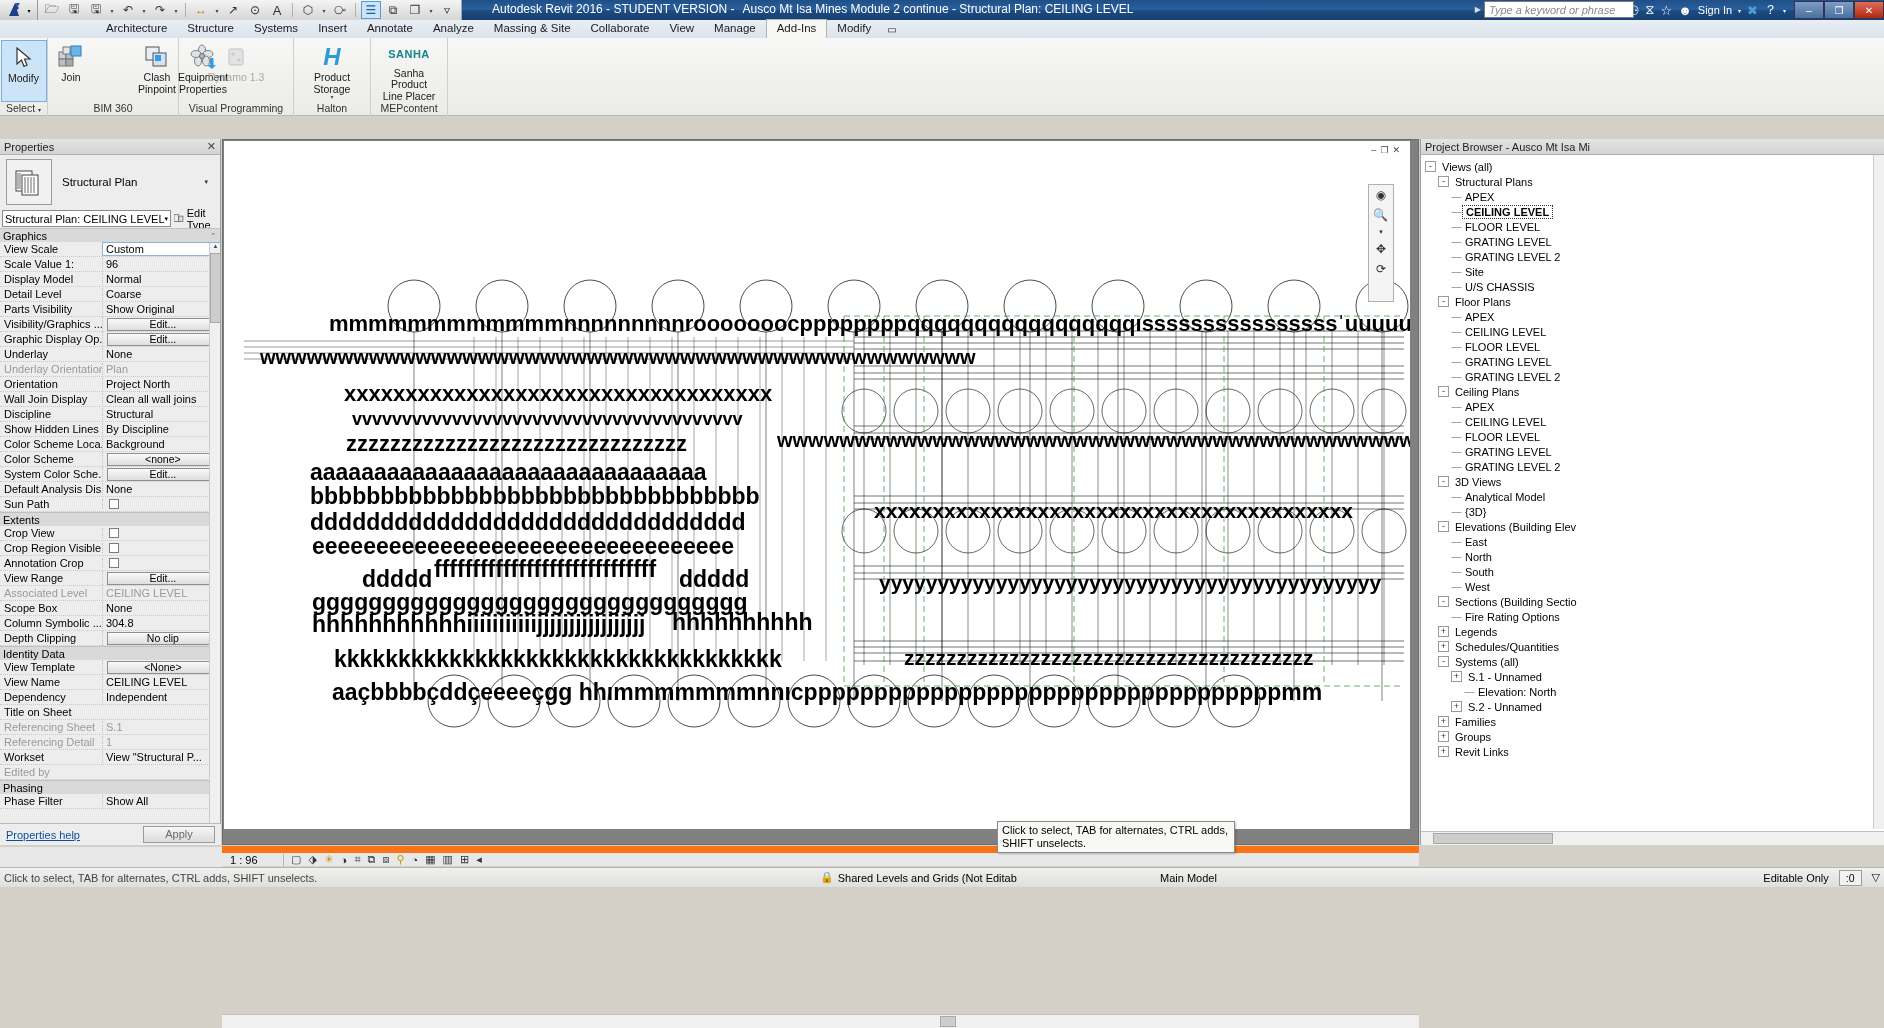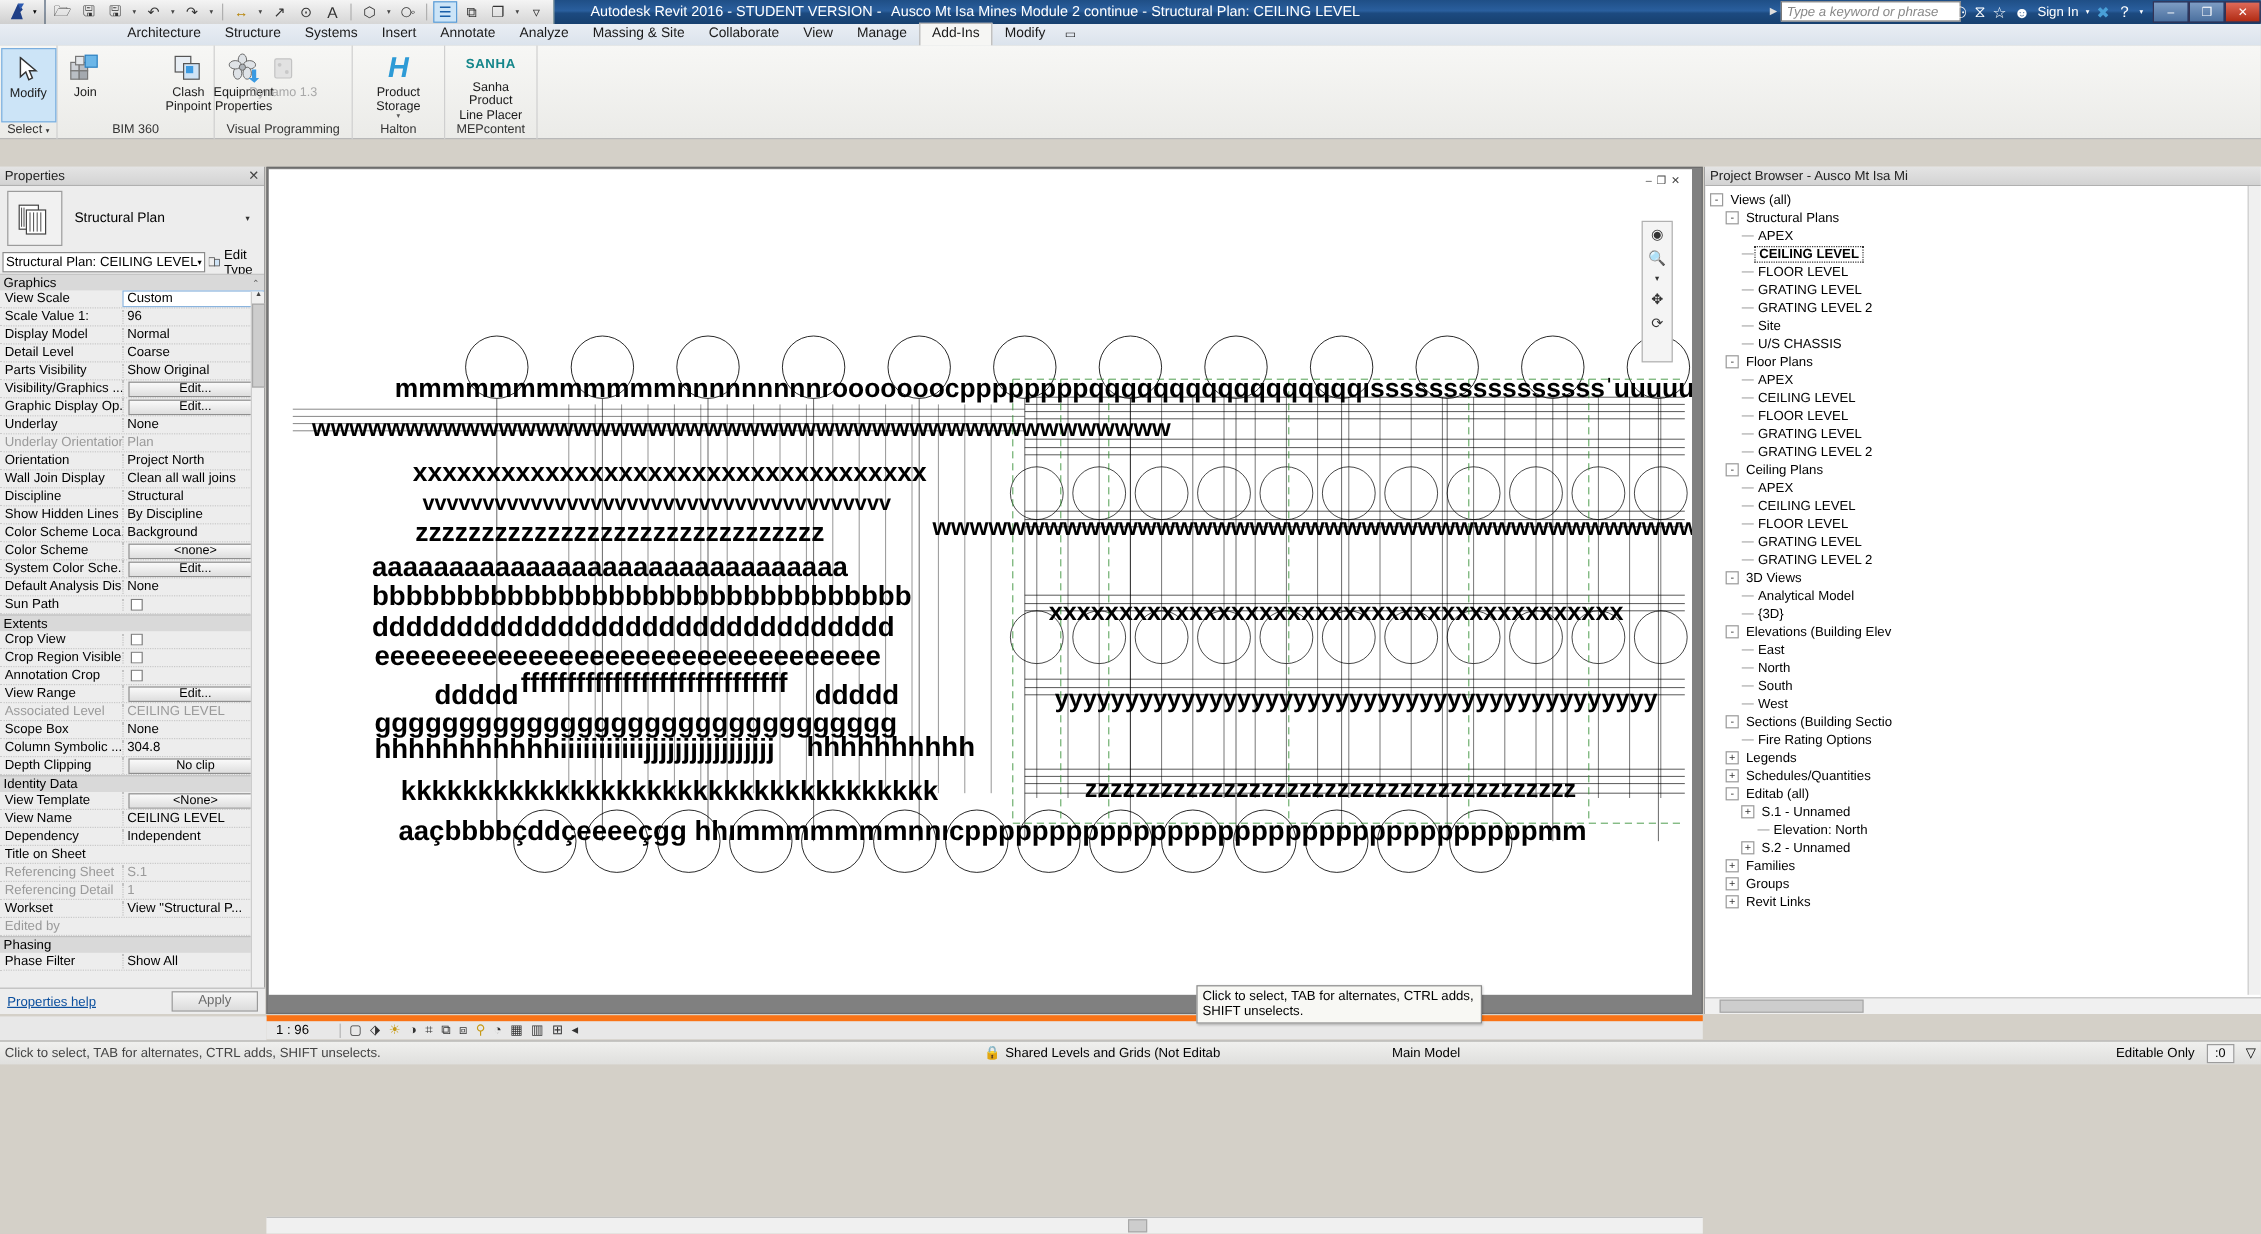--- a/index.html
+++ b/index.html
@@ -168,21 +168,21 @@
   .tdash { width:11px; color:#8a8a8a; text-align:center; flex:0 0 11px; font-size:10px;}
   .tlabel { padding:0 3px; }
   .tlabel.sel { background:#fff; border:1px dotted #333; font-weight:bold; }
   .bscroll { position:absolute; right:0; top:16px; width:11px; height:674px; background:#f0f0f0; border-left:1px solid #ccc;}
   .bhscroll { position:absolute; left:0; bottom:0; width:464px; height:14px; background:#f0f0f0; border-top:1px solid #c0c0c0;}
   .bhthumb { position:absolute; left:12px; top:1px; width:120px; height:11px; background:#cdcdcd; border:1px solid #a8a8a8;}
 
   
   .viewbar {
     position:absolute; left:222px; top:846px; width:1197px; height:20px;
-    background:#e8e8e8; border-top:5px solid #f97316;
+    background:#e8e8e8; border-top:7px solid #f97316;
     display:flex; align-items:center; gap:7px; padding-left:8px; font-size:11px;
   }
   .vb-scale { width:46px; }
   .vb-icon { font-size:11px; color:#333; }
   .sep-v { width:1px; height:12px; background:#b5b5b5; }
 
   
   .statusbar {
     position:absolute; left:0; top:847px; width:222px; height:20px;
     background:#e8e8e8;
@@ -941,21 +941,21 @@
       <div class="tnode" style="padding-left: 13px;">
         <span class="texp">+</span>
         <span class="tlabel">Legends</span>
       </div>
       <div class="tnode" style="padding-left: 13px;">
         <span class="texp">+</span>
         <span class="tlabel">Schedules/Quantities</span>
       </div>
       <div class="tnode" style="padding-left: 13px;">
         <span class="texp">-</span>
-        <span class="tlabel">Editab (all)</span>
+        <span class="tlabel">Systems (all)</span>
       </div>
       <div class="tnode" style="padding-left: 26px;">
         <span class="texp">+</span>
         <span class="tlabel">S.1 - Unnamed</span>
       </div>
       <div class="tnode" style="padding-left: 39px;">
         <span class="tdash">—</span>
         <span class="tlabel">Elevation: North</span>
       </div>
       <div class="tnode" style="padding-left: 26px;">

